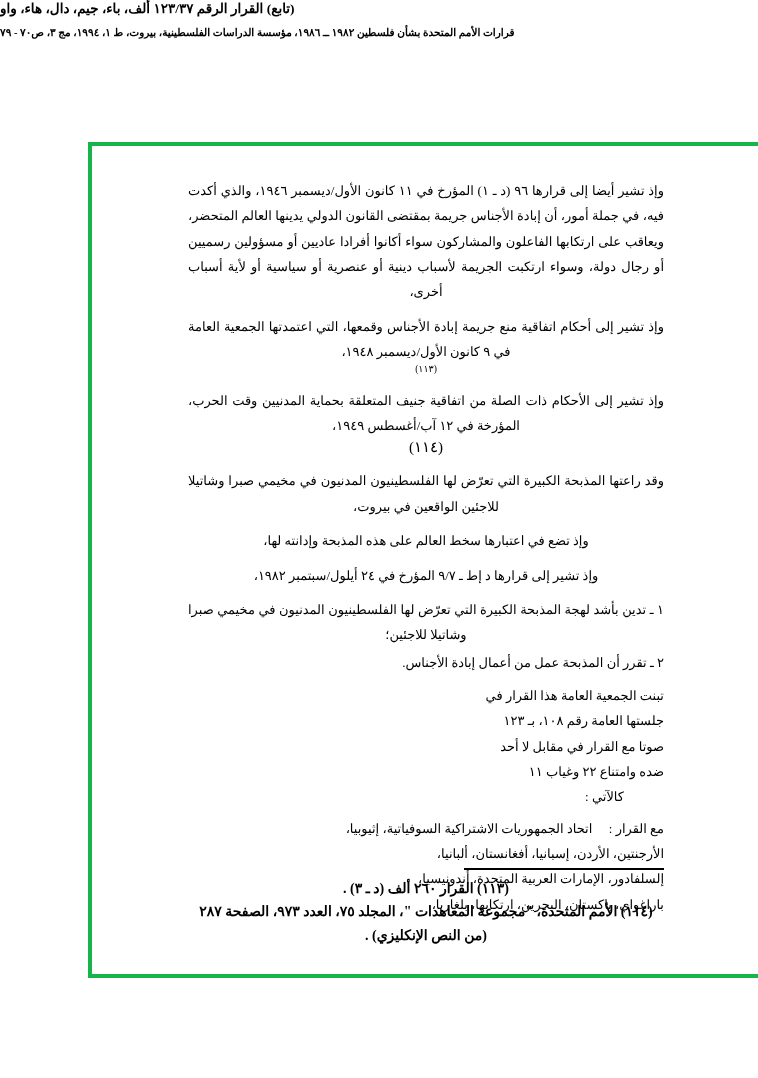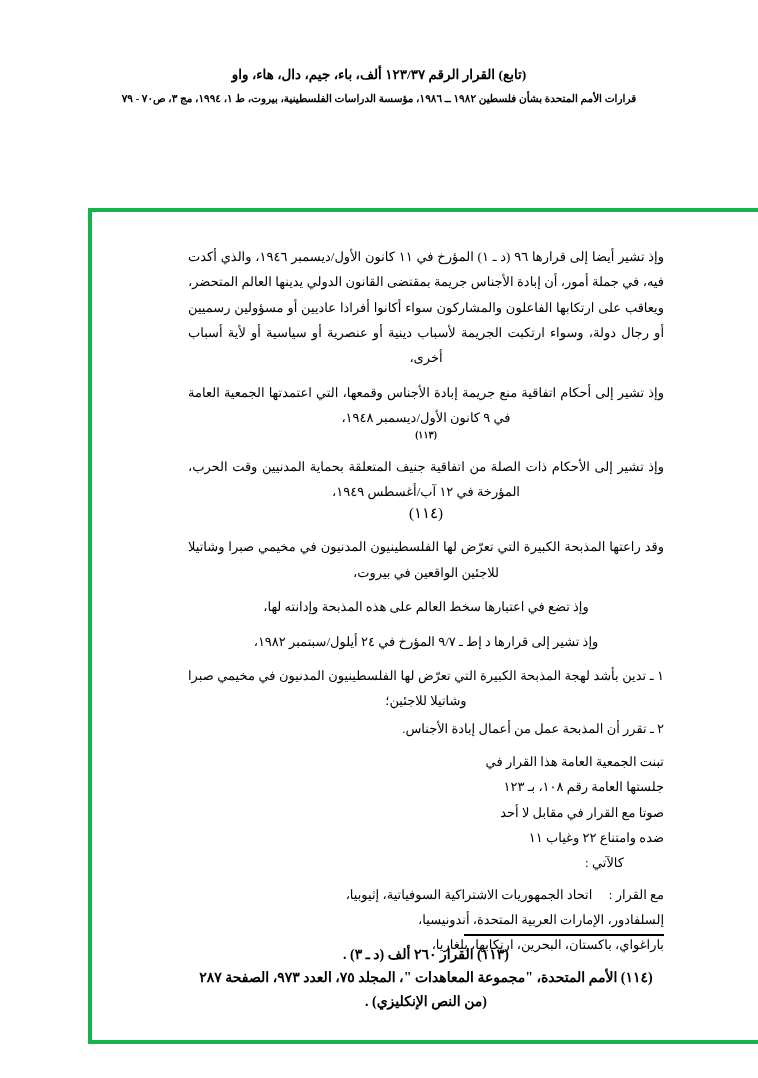--- a/index.html
+++ b/index.html
@@ -16,22 +16,21 @@
     overflow: hidden;
   }
   .page {
     width: 758px;
     height: 1078px;
     position: relative;
     box-sizing: border-box;
     padding: 0;
   }
   .header-block {
-    text-align: center;
-    margin-top: 66px;
+    text-align: left;
   }
   .doc-title {
     font-size: 13.5px;
     font-weight: bold;
     letter-spacing: 0px;
     line-height: 1.4;
   }
   .doc-subtitle {
     font-size: 10.5px;
     font-weight: bold;
@@ -111,21 +110,21 @@
     <div class="doc-title">(تابع) القرار الرقم ١٢٣/٣٧ ألف، باء، جيم، دال، هاء، واو</div>
     <div class="doc-subtitle">قرارات الأمم المتحدة بشأن فلسطين ١٩٨٢ ــ ١٩٨٦، مؤسسة الدراسات الفلسطينية، بيروت، ط ١، ١٩٩٤، مج ٣، ص٧٠ - ٧٩</div>
   </div>
 
   <div class="frame">
     <div class="frame-inner">
 
       <p class="para">وإذ تشير أيضا إلى قرارها ٩٦ (د ـ ١) المؤرخ في ١١ كانون الأول/ديسمبر ١٩٤٦، والذي أكدت فيه، في جملة أمور، أن إبادة الأجناس جريمة بمقتضى القانون الدولي يدينها العالم المتحضر، ويعاقب على ارتكابها الفاعلون والمشاركون سواء أكانوا أفرادا عاديين أو مسؤولين رسميين أو رجال دولة، وسواء ارتكبت الجريمة لأسباب دينية أو عنصرية أو سياسية أو لأية أسباب أخرى،</p>
 
       <p class="para nospace">وإذ تشير إلى أحكام اتفاقية منع جريمة إبادة الأجناس وقمعها، التي اعتمدتها الجمعية العامة في ٩ كانون الأول/ديسمبر ١٩٤٨،</p>
-      <p class="para" style="text-align-last:center;font-size:9.5px;line-height:1.2;margin-bottom:12px;font-weight:bold;">(١١٣)</p>
+      <p class="para" style="text-align-last:center;font-size:9.5px;line-height:1.2;margin-bottom:12px;">(١١٣)</p>
 
       <p class="para nospace">وإذ تشير إلى الأحكام ذات الصلة من اتفاقية جنيف المتعلقة بحماية المدنيين وقت الحرب، المؤرخة في ١٢ آب/أغسطس ١٩٤٩،</p>
       <p class="para" style="text-align-last:center;font-size:15px;line-height:1.2;margin-bottom:12px;">(١١٤)</p>
 
       <p class="para">وقد راعتها المذبحة الكبيرة التي تعرّض لها الفلسطينيون المدنيون في مخيمي صبرا وشاتيلا للاجئين الواقعين في بيروت،</p>
 
       <p class="para">وإذ تضع في اعتبارها سخط العالم على هذه المذبحة وإدانته لها،</p>
 
       <p class="para">وإذ تشير إلى قرارها د إط ـ ٩/٧ المؤرخ في ٢٤ أيلول/سبتمبر ١٩٨٢،</p>
 
@@ -139,20 +138,21 @@
         <p class="right-para">ضده وامتناع ٢٢ وغياب ١١</p>
         <p class="right-para" style="padding-right:40px;">كالآتي :</p>
       </div>
 
       <div class="with-block" style="margin-top:6px;">
         <p class="right-para">
           <span>مع القرار  :</span>
           <span style="display:inline-block;width:10px;"></span>
           <span>اتحاد الجمهوريات الاشتراكية السوفياتية، إثيوبيا،</span>
         </p>
+        <p class="right-para">الأرجنتين، الأردن، إسبانيا، أفغانستان، ألبانيا،</p>
         <p class="right-para">إلسلفادور، الإمارات العربية المتحدة، أندونيسيا،</p>
         <p class="right-para">باراغواي، باكستان، البحرين، ارتكابها، بلغاريا،</p>
       </div>
 
     </div>
 
     <div class="footnotes">
       <div class="fn-rule"></div>
       <p class="fn">(١١٣) القرار ٢٦٠ ألف (د ـ ٣) .</p>
       <p class="fn">(١١٤) الأمم المتحدة، "مجموعة المعاهدات "، المجلد ٧٥، العدد ٩٧٣، الصفحة ٢٨٧ (من النص الإنكليزي) .</p>

